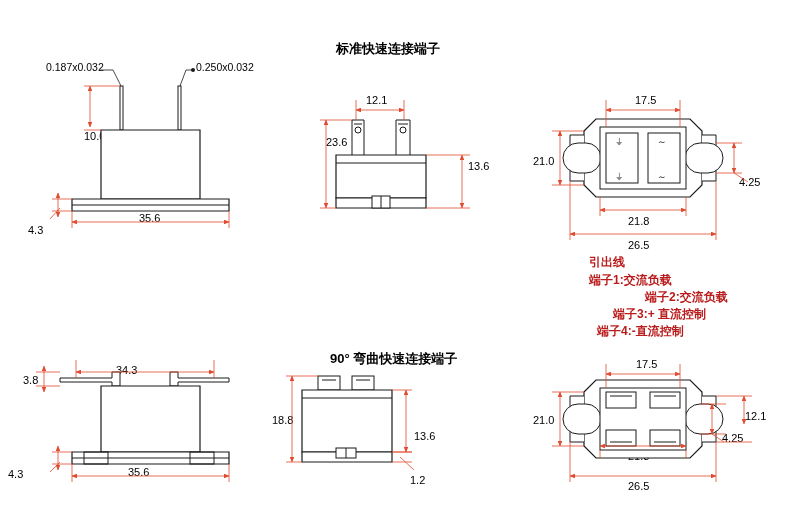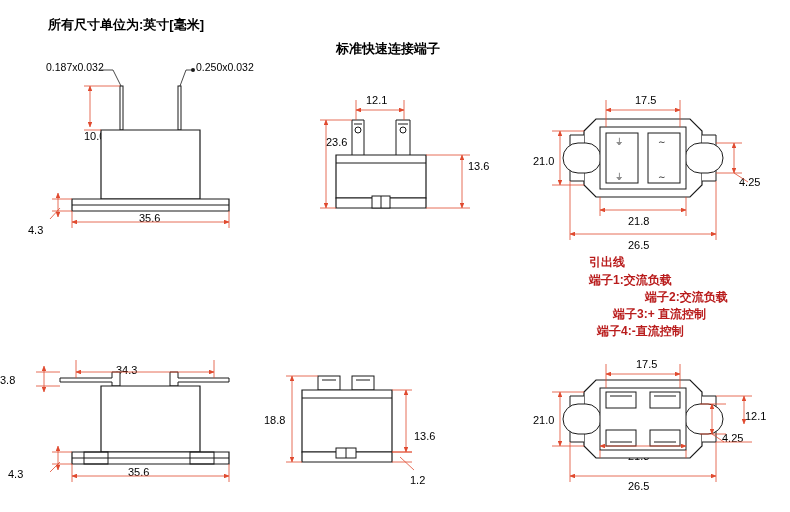--- a/index.html
+++ b/index.html
@@ -53,22 +53,22 @@
   .ext { stroke: #e04a2f; stroke-width: 0.8; fill: none; }
   .arrowline { stroke: #e04a2f; stroke-width: 0.8; fill: none; }
   .leader { stroke: #1a1a1a; stroke-width: 0.8; fill: none; }
   .fillw { fill: #ffffff; }
 </style>
 </head>
 <body>
 
 <div id="stage">
 
-  <div class="lbl title-cn" style="left:48px; top:18px;">所有尺寸单位为:英寸[毫米]</div>
   <div class="lbl title-cn" style="left:336px; top:42px;">标准快速连接端子</div>
+  <div class="lbl title-cn" style="left:330px; top:352px;">90° 弯曲快速连接端子</div>
 
   <div class="lbl tol" style="left:46px; top:62px;">0.187x0.032</div>
   <div class="lbl tol" style="left:188px; top:62px;padding-left:8px;">0.250x0.032</div>
 
   <div class="lbl note-cn" style="left:589px; top:254px;">引出线</div>
   <div class="lbl note-cn" style="left:589px; top:272px;">端子1:交流负载</div>
   <div class="lbl note-cn" style="left:617px; top:289px;margin-left:28px;">端子2:交流负载</div>
   <div class="lbl note-cn" style="left:589px; top:306px;margin-left:24px;">端子3:+ 直流控制</div>
   <div class="lbl note-cn" style="left:589px; top:323px;margin-left:8px;">端子4:-直流控制</div>
 
@@ -79,26 +79,26 @@
   <div class="lbl dim" style="left:366px; top:94px;">12.1</div>
   <div class="lbl dim" style="left:326px; top:136px;">23.6</div>
   <div class="lbl dim" style="left:468px; top:160px;">13.6</div>
 
   <div class="lbl dim" style="left:635px; top:94px;">17.5</div>
   <div class="lbl dim" style="left:533px; top:155px;">21.0</div>
   <div class="lbl dim" style="left:628px; top:215px;">21.8</div>
   <div class="lbl dim" style="left:628px; top:239px;">26.5</div>
   <div class="lbl dim" style="left:739px; top:176px;">4.25</div>
 
-  <div class="lbl dim" style="left:0; top:374px;">3.8</div>
+  <div class="lbl dim" style="left:23px; top:374px;">3.8</div>
   <div class="lbl dim" style="left:116px; top:364px;text-align:right;">34.3</div>
   <div class="lbl dim" style="left:128px; top:466px;">35.6</div>
   <div class="lbl dim" style="left:8px; top:468px;">4.3</div>
 
-  <div class="lbl dim" style="left:264px; top:414px;">18.8</div>
+  <div class="lbl dim" style="left:272px; top:414px;">18.8</div>
   <div class="lbl dim" style="left:414px; top:430px;">13.6</div>
   <div class="lbl dim" style="left:410px; top:474px;">1.2</div>
 
   <div class="lbl dim" style="left:636px; top:358px;">17.5</div>
   <div class="lbl dim" style="left:533px; top:414px;">21.0</div>
   <div class="lbl dim" style="left:628px; top:450px;">21.8</div>
   <div class="lbl dim" style="left:628px; top:480px;">26.5</div>
   <div class="lbl dim" style="left:745px; top:410px;">12.1</div>
   <div class="lbl dim" style="left:722px; top:432px;">4.25</div>
 

